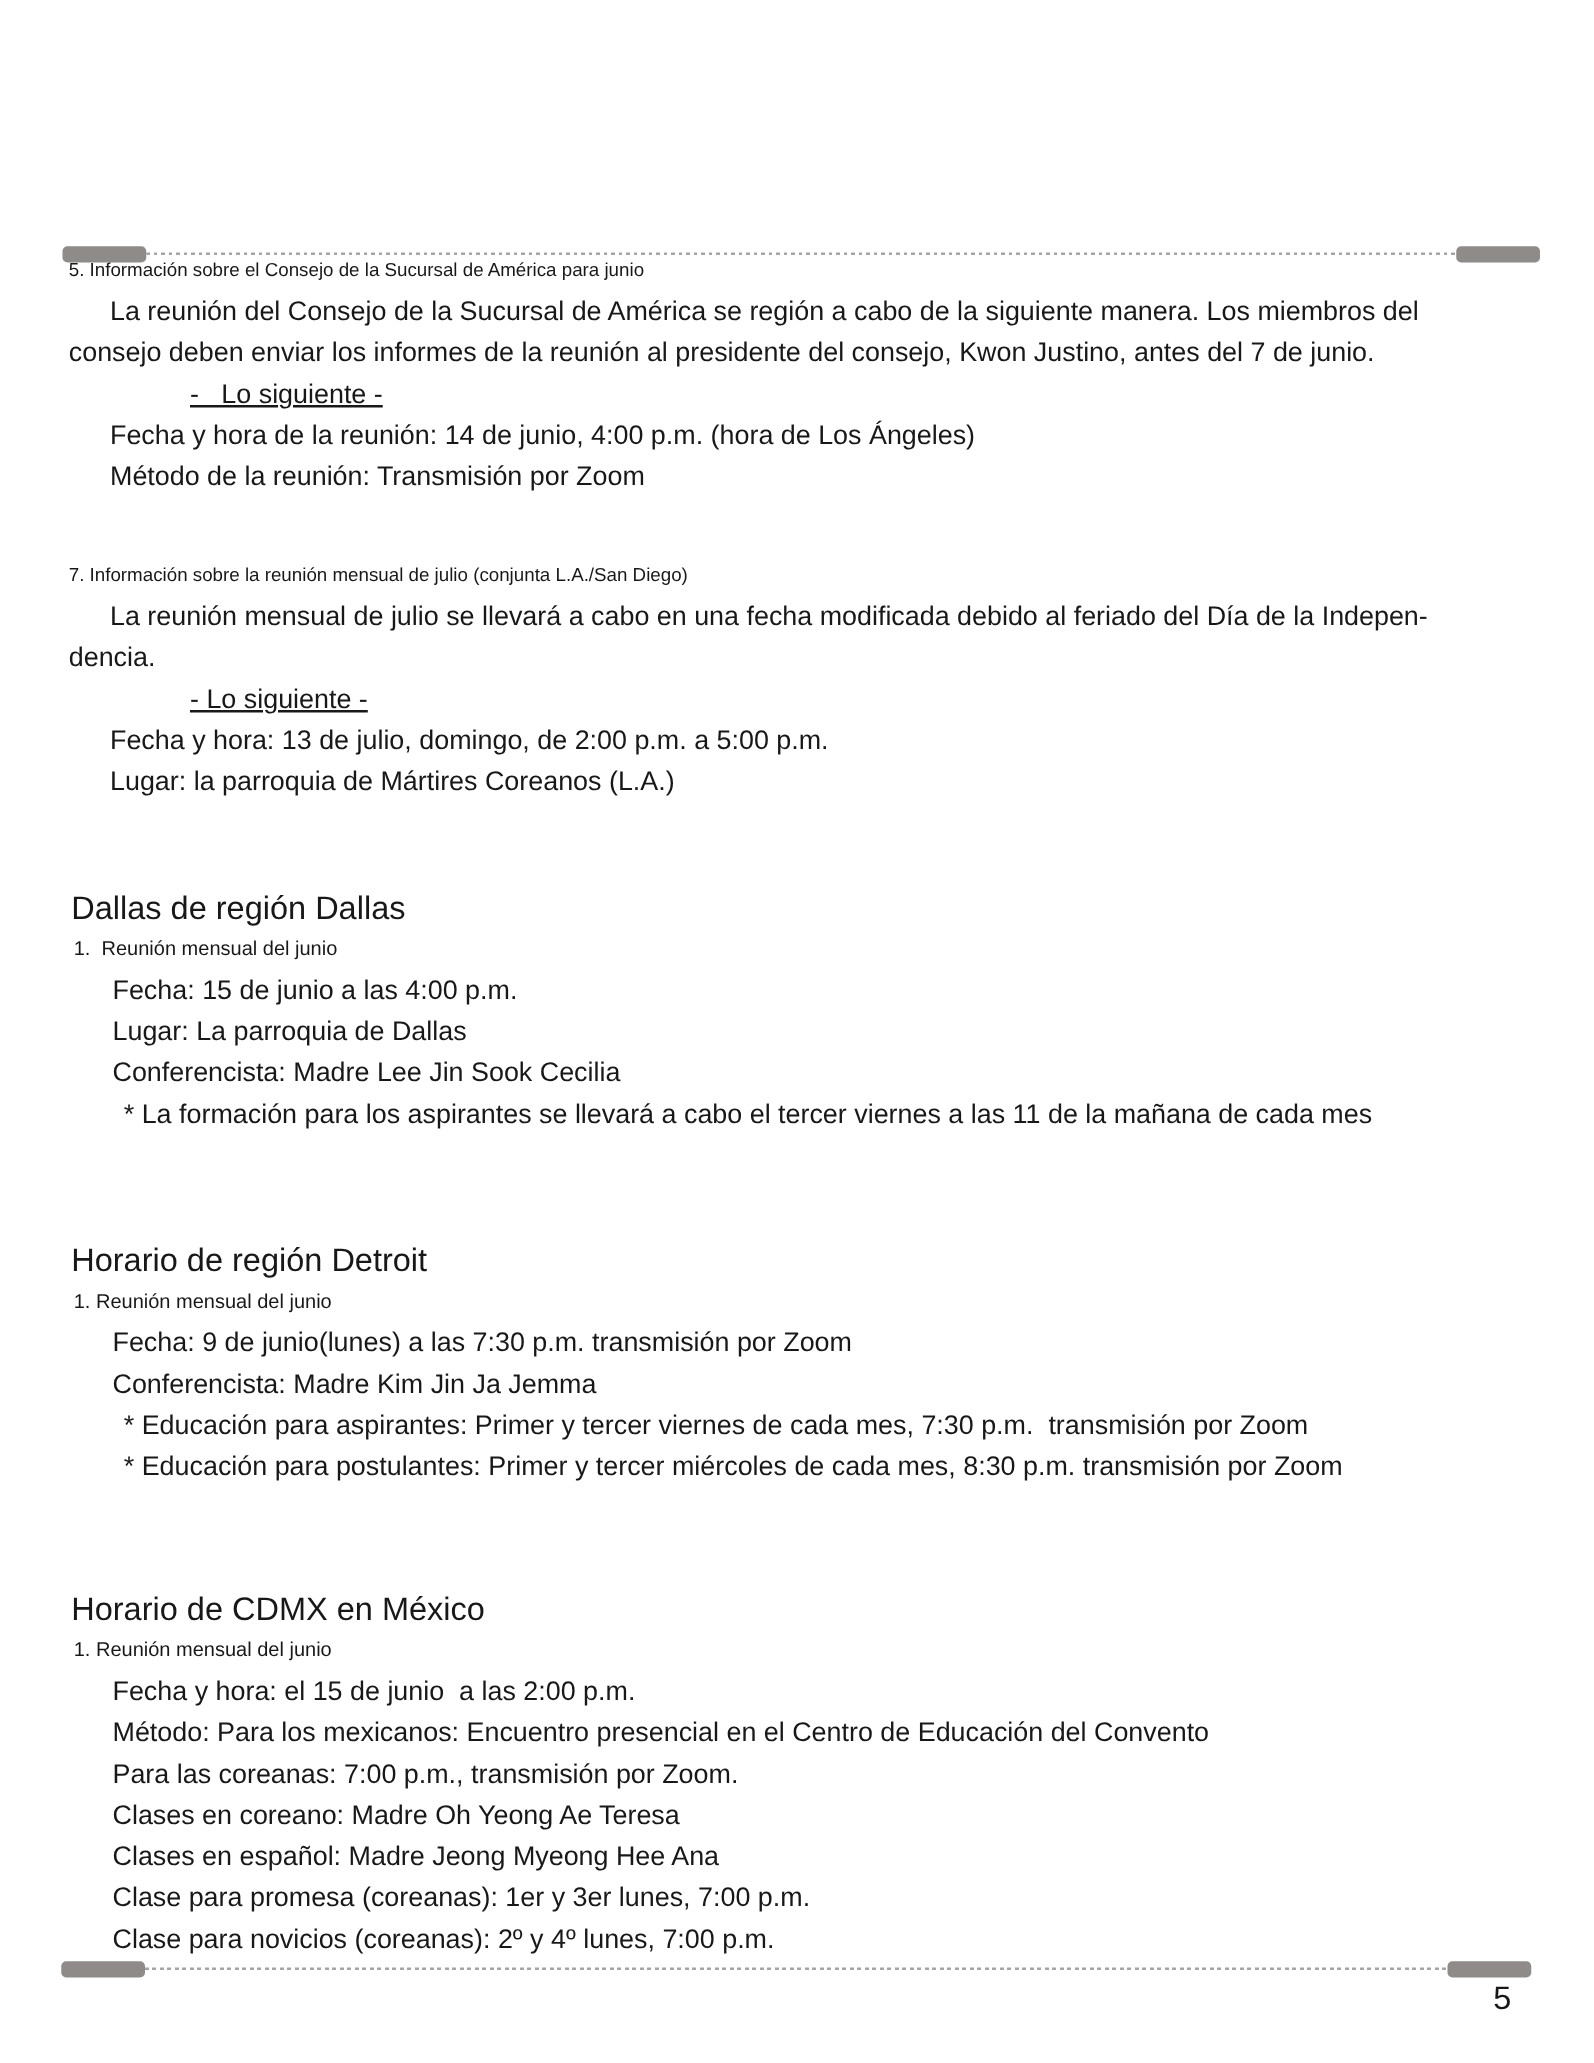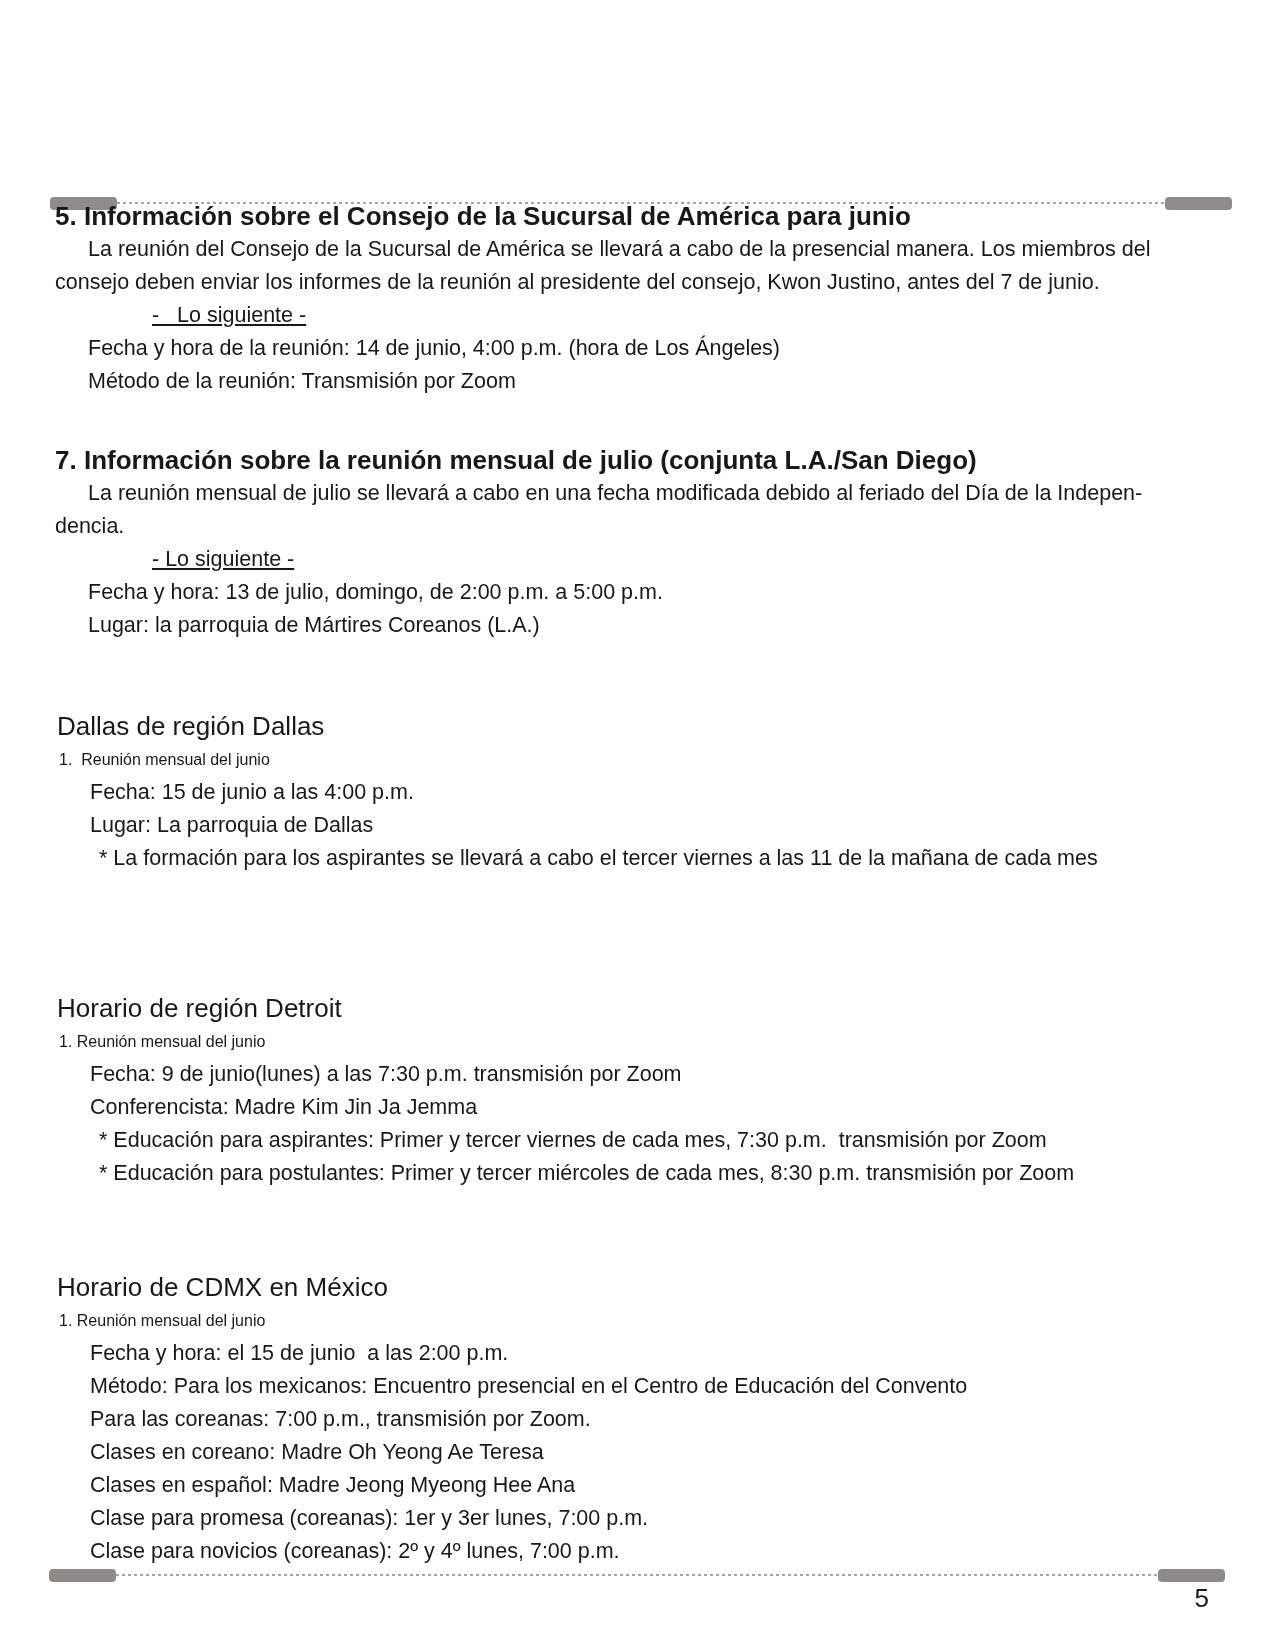--- a/index.html
+++ b/index.html
@@ -13,21 +13,21 @@
     overflow: hidden;
   }
   .section { position: absolute; left: 0; right: 0; }
   .line {
     white-space: pre;
     line-height: 33px;
     font-size: 21.5px;
     letter-spacing: 0px;
   }
   
-  .h        { font-size: 26px; font-weight: bold; }                 
+  .h        { font-size: 15px; }                 
   .title    { font-size: 26px; }                 
   .num      { font-size: 16px; margin-left: 2px; }
   .body     { margin-left: 33px; }
   .body2    { }
   .dash     { margin-left: 97px; text-decoration: underline; }
   .star     { margin-left: 42px; }
 
   
   .rule {
     position: absolute;
@@ -68,41 +68,42 @@
 <body>
 
 <div class="rule" id="top-rule">
   <span class="rule-cap"></span>
   <span class="rule-dash"></span>
   <span class="rule-cap"></span>
 </div>
 
 <div class="section" id="section-5">
   <div class="line h">5. Información sobre el Consejo de la Sucursal de América para junio</div>
-  <div class="line body">La reunión del Consejo de la Sucursal de América se llevará a cabo de la presencial manera. Los miembros del</div>
+  <div class="line body">La reunión del Consejo de la Sucursal de América se región a cabo de la siguiente manera. Los miembros del</div>
   <div class="line body2">consejo deben enviar los informes de la reunión al presidente del consejo, Kwon Justino, antes del 7 de junio.</div>
   <div class="line dash">-   Lo siguiente -</div>
   <div class="line body">Fecha y hora de la reunión: 14 de junio, 4:00 p.m. (hora de Los Ángeles)</div>
   <div class="line body">Método de la reunión: Transmisión por Zoom</div>
 </div>
 
 <div class="section" id="section-6">
   <div class="line h">7. Información sobre la reunión mensual de julio (conjunta L.A./San Diego)</div>
   <div class="line body">La reunión mensual de julio se llevará a cabo en una fecha modificada debido al feriado del Día de la Indepen-</div>
   <div class="line body2">dencia.</div>
   <div class="line dash">- Lo siguiente -</div>
   <div class="line body">Fecha y hora: 13 de julio, domingo, de 2:00 p.m. a 5:00 p.m.</div>
   <div class="line body">Lugar: la parroquia de Mártires Coreanos (L.A.)</div>
 </div>
 
 <div class="section" id="dallas">
   <div class="line title">Dallas de región Dallas</div>
   <div class="line num">1.  Reunión mensual del junio</div>
   <div class="line body">Fecha: 15 de junio a las 4:00 p.m.</div>
   <div class="line body">Lugar: La parroquia de Dallas</div>
+  <div class="line body">Conferencista: Madre Lee Jin Sook Cecilia</div>
   <div class="line star">* La formación para los aspirantes se llevará a cabo el tercer viernes a las 11 de la mañana de cada mes</div>
 </div>
 
 <div class="section" id="detroit">
   <div class="line title">Horario de región Detroit</div>
   <div class="line num">1. Reunión mensual del junio</div>
   <div class="line body">Fecha: 9 de junio(lunes) a las 7:30 p.m. transmisión por Zoom</div>
   <div class="line body">Conferencista: Madre Kim Jin Ja Jemma</div>
   <div class="line star">* Educación para aspirantes: Primer y tercer viernes de cada mes, 7:30 p.m.  transmisión por Zoom</div>
   <div class="line star">* Educación para postulantes: Primer y tercer miércoles de cada mes, 8:30 p.m. transmisión por Zoom</div>

